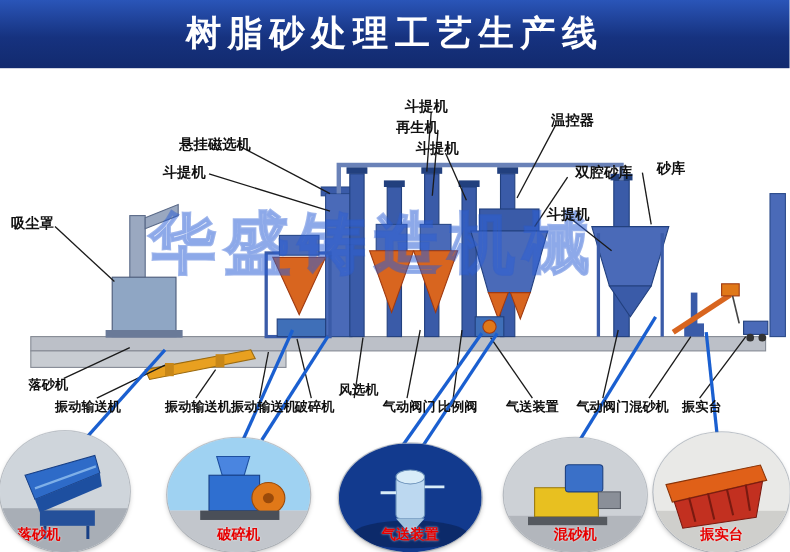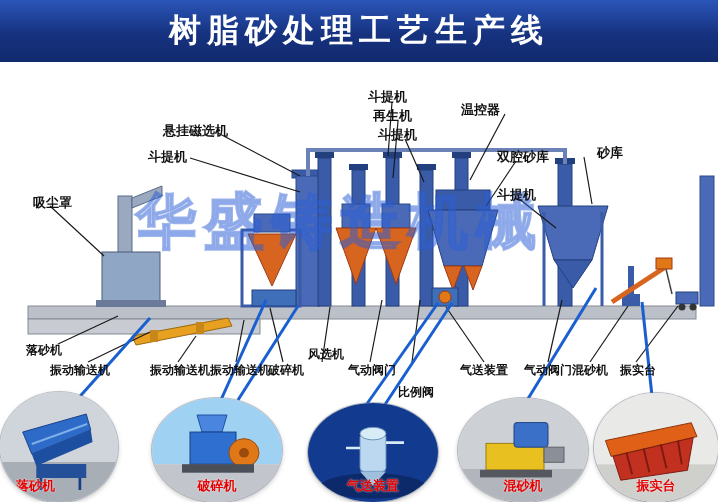--- a/index.html
+++ b/index.html
@@ -162,39 +162,39 @@
       <line x1="298" y1="306" x2="238" y2="400"></line>
       <line x1="438" y1="303" x2="364" y2="408"></line>
       <line x1="452" y1="303" x2="384" y2="406"></line>
       <line x1="596" y1="288" x2="526" y2="402"></line>
       <line x1="642" y1="302" x2="652" y2="396"></line>
     </g>
   </svg>
 
   <div class="watermark">华盛铸造机械</div>
 
-  <div class="lbl" style="left:10px;  top:196px;margin-left:23px;">吸尘罩</div>
+  <div class="lbl" style="left:10px;  top:196px;">吸尘罩</div>
   <div class="lbl" style="left:148px; top:150px;">斗提机</div>
   <div class="lbl" style="left:163px; top:124px;">悬挂磁选机</div>
   <div class="lbl" style="left:368px; top:90px;">斗提机</div>
-  <div class="lbl" style="left:373px; top:109px;">再生机</div>
+  <div class="lbl" style="left:360px; top:109px;">再生机</div>
   <div class="lbl" style="left:378px; top:128px;">斗提机</div>
-  <div class="lbl" style="left:461px; top:103px;">温控器</div>
-  <div class="lbl" style="left:497px; top:150px;font-family:Liberation Serif, serif;">双腔砂库</div>
+  <div class="lbl" style="left:501px; top:103px;">温控器</div>
+  <div class="lbl" style="left:523px; top:150px;font-family:Liberation Serif, serif;">双腔砂库</div>
   <div class="lbl" style="left:565px; top:146px;margin-left:32px;">砂库</div>
   <div class="lbl" style="left:497px; top:188px;">斗提机</div>
 
   <div class="rowlbl" style="left:26px;  top:342px;">落砂机</div>
   <div class="rowlbl" style="left:50px;  top:362px;">振动输送机</div>
   <div class="rowlbl" style="left:150px; top:362px;">振动输送机</div>
   <div class="rowlbl" style="left:210px; top:362px;">振动输送机</div>
   <div class="rowlbl" style="left:268px; top:362px;">破碎机</div>
   <div class="rowlbl" style="left:308px; top:346px;">风选机</div>
   <div class="rowlbl" style="left:348px; top:362px;">气动阀门</div>
-  <div class="rowlbl" style="left:398px; top:384px;">比例阀</div>
+  <div class="rowlbl" style="left:398px; top:362px;">比例阀</div>
   <div class="rowlbl" style="left:460px; top:362px;">气送装置</div>
   <div class="rowlbl" style="left:524px; top:362px;">气动阀门</div>
   <div class="rowlbl" style="left:572px; top:362px;">混砂机</div>
   <div class="rowlbl" style="left:620px; top:362px;">振实台</div>
 
   <div class="oval" style="left:0px; top:392px; width:118px; height:110px;">
     <svg viewBox="0 0 130 110" preserveAspectRatio="none">
       <rect x="0" y="0" width="130" height="110" fill="#cfd5db"></rect>
       <rect x="0" y="70" width="130" height="40" fill="#a8aeb6"></rect>
       <polygon points="25,40 95,22 100,38 35,62" fill="#2e6bc8" stroke="#173f85"></polygon>

